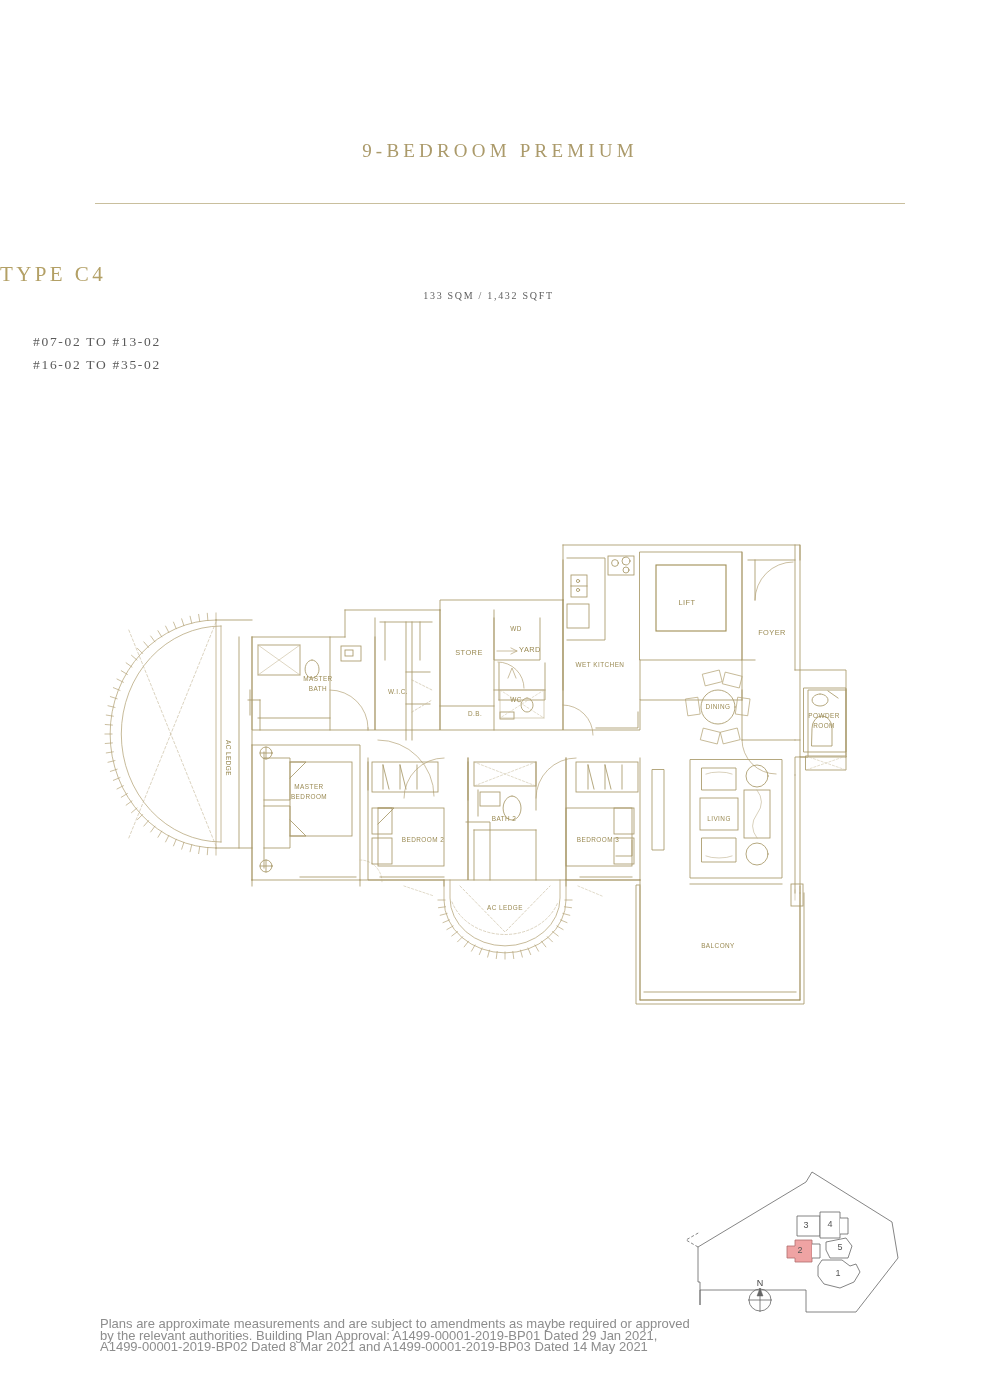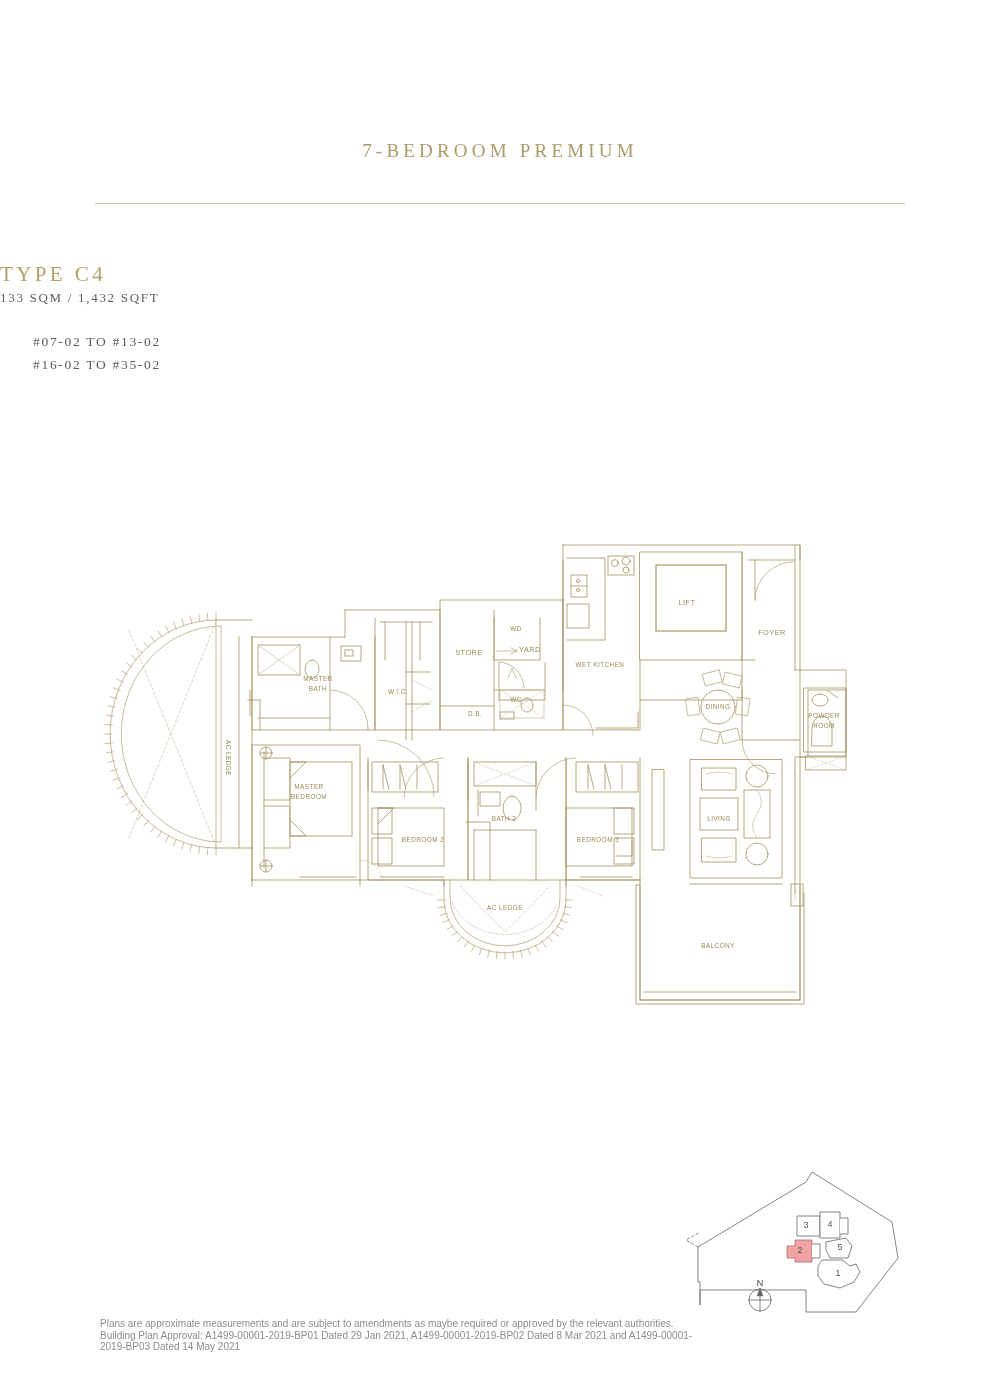--- a/index.html
+++ b/index.html
@@ -30,22 +30,23 @@
   .type-name{
     position:absolute;top:262px;left:0;width:1000px;
     text-align:left;
     font-family:"Liberation Serif", serif;
     font-size:21px;
     letter-spacing:3.4px;
     color:#b3a066;
   }
   .type-area{
     position:absolute;top:290px;left:0;width:977px;
+    text-align:center;
     font-family:"Liberation Serif", serif;
-    font-size:13px;
+    font-size:10px;
     letter-spacing:1.7px;
     color:#5e5e5e;
   }
   .units{
     position:absolute;left:0;width:1000px;text-align:left;
     font-family:"Liberation Serif", serif;
     font-size:13.5px;letter-spacing:1.7px;color:#5a5a5a;margin-left:33px;
   }
   .units.u1{top:334px;}
   .units.u2{top:357px;}
@@ -60,39 +61,39 @@
     letter-spacing:.45px;
     text-anchor:middle;
     dominant-baseline:middle;
   }
   .rm.lg{font-size:7.4px;}
 
   
   .footer{
     position:absolute;left:100px;top:1318px;width:600px;
     font-family:"Liberation Sans", sans-serif;
-    font-size:10px;
+    font-size:13px;
     line-height:11.6px;
     color:#8d8d8d;
   }
   .keylbl{
     font-family:"Liberation Sans", sans-serif;
     fill:#555;font-size:9px;text-anchor:middle;dominant-baseline:middle;
   }
   .northlbl{
     font-family:"Liberation Sans", sans-serif;
     fill:#444;font-size:9px;text-anchor:middle;
   }
 </style>
 </head>
 <body>
 
 <div class="page">
 
-  <div class="hdr-title">7-BEDROOM PREMIUM</div>
+  <div class="hdr-title">9-BEDROOM PREMIUM</div>
   <div class="hdr-rule"></div>
   <div class="type-name">TYPE C4</div>
   <div class="type-area">133 SQM / 1,432 SQFT</div>
   <div class="units u1">#07-02 TO #13-02</div>
   <div class="units u2">#16-02 TO #35-02</div>
 
   <svg id="plan" viewBox="0 0 1000 1400">
     <g fill="none" stroke="#a89868" stroke-width="0.85" stroke-linecap="square">
 
       <path d="M563 545 L800 545 L800 690 L800 757 L808 757 L808 690 L846 690"></path>

